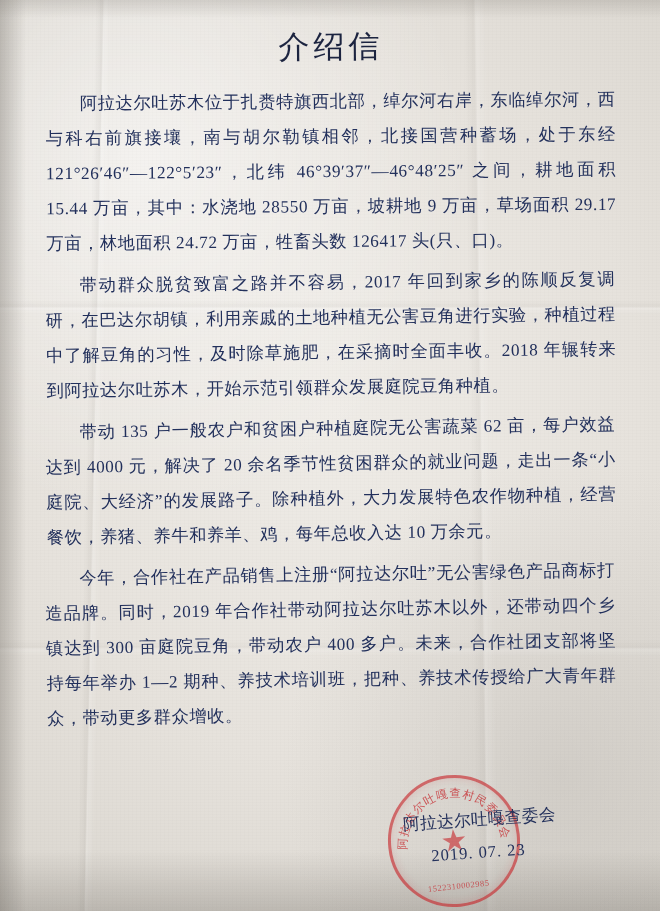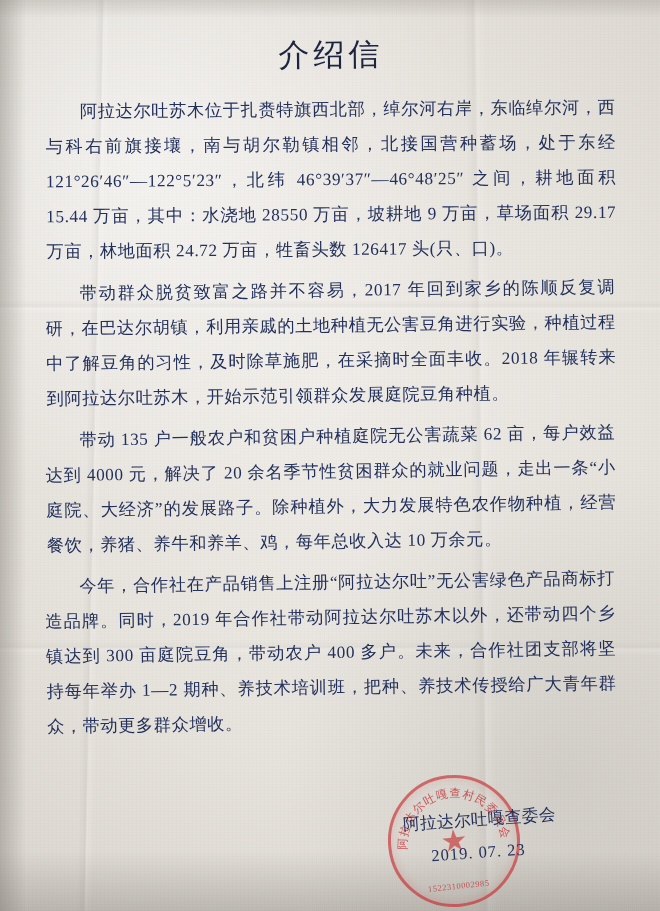--- a/index.html
+++ b/index.html
@@ -55,21 +55,21 @@
   }
   .edge-dark-top {
     position: absolute; left: 0; top: 0; width: 660px; height: 18px;
     background: linear-gradient(180deg, rgba(120,115,108,0.22), rgba(120,115,108,0));
     pointer-events: none;
   }
 
   #content {
     position: absolute;
     inset: 0;
-    padding: 26px 44px 0 46px;
+    padding: 18px 44px 0 46px;
     box-sizing: border-box;
     border-radius: 12px;
   }
   #doc-title {
     text-align: center;
     font-size: 31px;
     letter-spacing: 4px;
     color: #1c2440;
     margin: 8px 0 16px 0;
     font-weight: 400;

